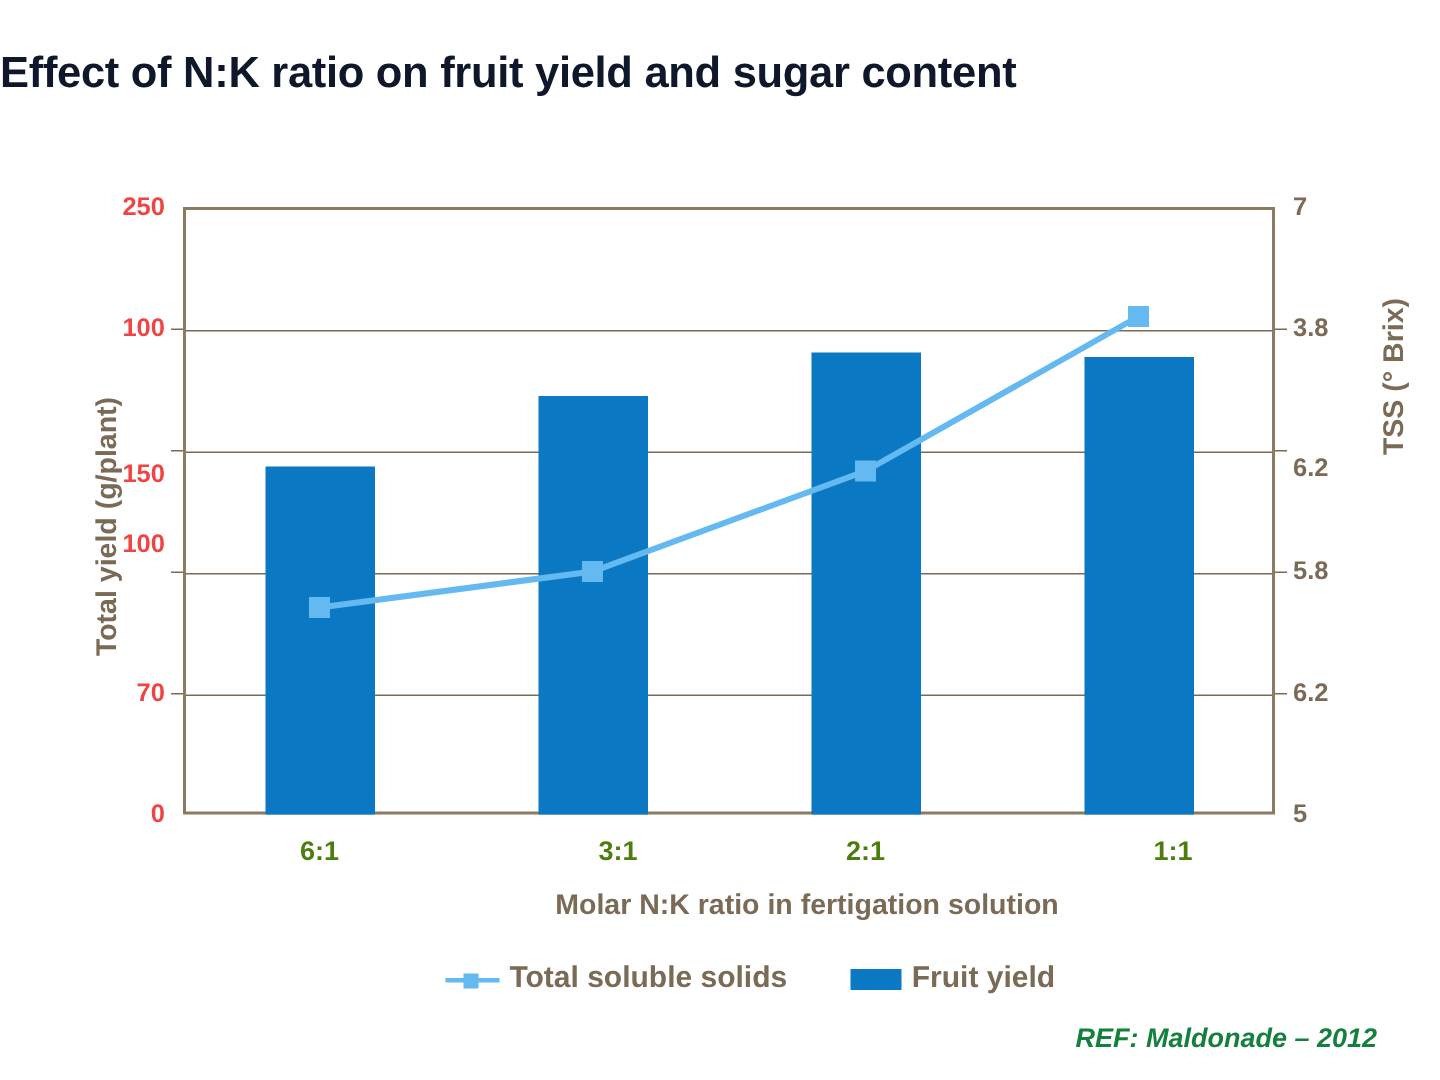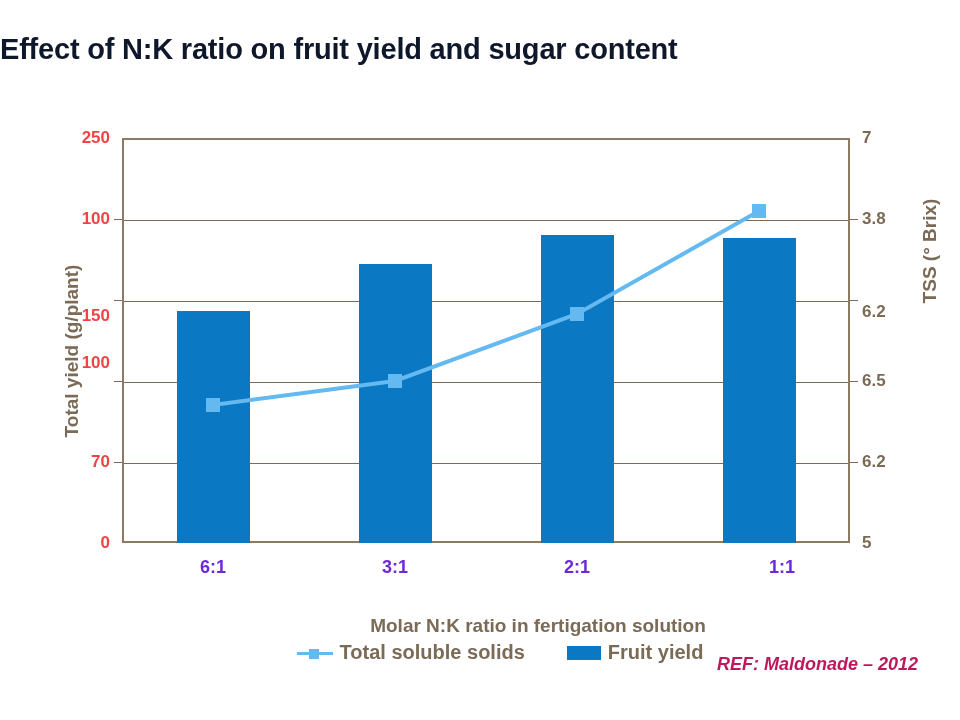--- a/index.html
+++ b/index.html
@@ -131,38 +131,37 @@
     transform: rotate(-90deg);
     transform-origin: center center;
     white-space: nowrap;
   }
 
   .x-tick {
     position: absolute;
     top: 557px;
     font-size: 18px;
     font-weight: bold;
-    color: #6d28d9;
+    color: #4d7c0f;
     text-align: right;
     transform: translateX(-50%);
     white-space: nowrap;
   }
   .axis-title-x {
     position: absolute;
     left: 0;
     top: 593px;
     width: 960px;
     text-align: center;
     font-size: 19px;
     font-weight: bold;
     color: #7A6A56;
     white-space: nowrap;
     padding-left: 116px;
     box-sizing: border-box;
-    margin-top: 22px;
   }
 
   
   .legend {
     position: absolute;
     left: 0;
     top: 641px;
     width: 960px;
     display: flex;
     justify-content: center;
@@ -206,25 +205,25 @@
     font-size: 20px;
     font-weight: bold;
     color: #7A6A56;
     white-space: nowrap;
   }
 
   
   .ref-note {
     position: absolute;
     right: 42px;
-    top: 654px;
+    top: 682px;
     font-size: 18px;
     font-weight: bold;
     font-style: italic;
-    color: #be185d;
+    color: #15803d;
     white-space: nowrap;
   }
 </style>
 </head>
 <body>
 
 <div id="chart-root">
 
   <div class="chart-title">Effect of N:K ratio on fruit yield and sugar content</div>
 
@@ -260,35 +259,35 @@
   <div class="ytick-l" style="top:543px">0</div>
 
   <div class="tick-mark-left" style="top:219px"></div>
   <div class="tick-mark-left" style="top:300px"></div>
   <div class="tick-mark-left" style="top:381px"></div>
   <div class="tick-mark-left" style="top:462px"></div>
 
   <div class="ytick-r" style="top:138px">7</div>
   <div class="ytick-r" style="top:219px">3.8</div>
   <div class="ytick-r" style="top:312px">6.2</div>
-  <div class="ytick-r" style="top:381px">6.5</div>
+  <div class="ytick-r" style="top:381px">5.8</div>
   <div class="ytick-r" style="top:462px">6.2</div>
   <div class="ytick-r" style="top:543px">5</div>
 
   <div class="tick-mark-right" style="top:219px"></div>
   <div class="tick-mark-right" style="top:300px"></div>
   <div class="tick-mark-right" style="top:381px"></div>
   <div class="tick-mark-right" style="top:462px"></div>
 
   <div class="axis-title-left">Total yield (g/plant)</div>
 
   <div class="axis-title-right">TSS  (° Brix)</div>
 
   <div class="x-tick" style="left:213px">6:1</div>
-  <div class="x-tick" style="left:395px">3:1</div>
+  <div class="x-tick" style="left:412px">3:1</div>
   <div class="x-tick" style="left:577px">2:1</div>
   <div class="x-tick" style="left:782px">1:1</div>
 
   <div class="axis-title-x">Molar N:K ratio in fertigation solution</div>
 
   <div class="legend">
     <div class="legend-item">
       <span class="legend-swatch-line">
         <span class="lline"></span>
         <span class="lmark"></span>

